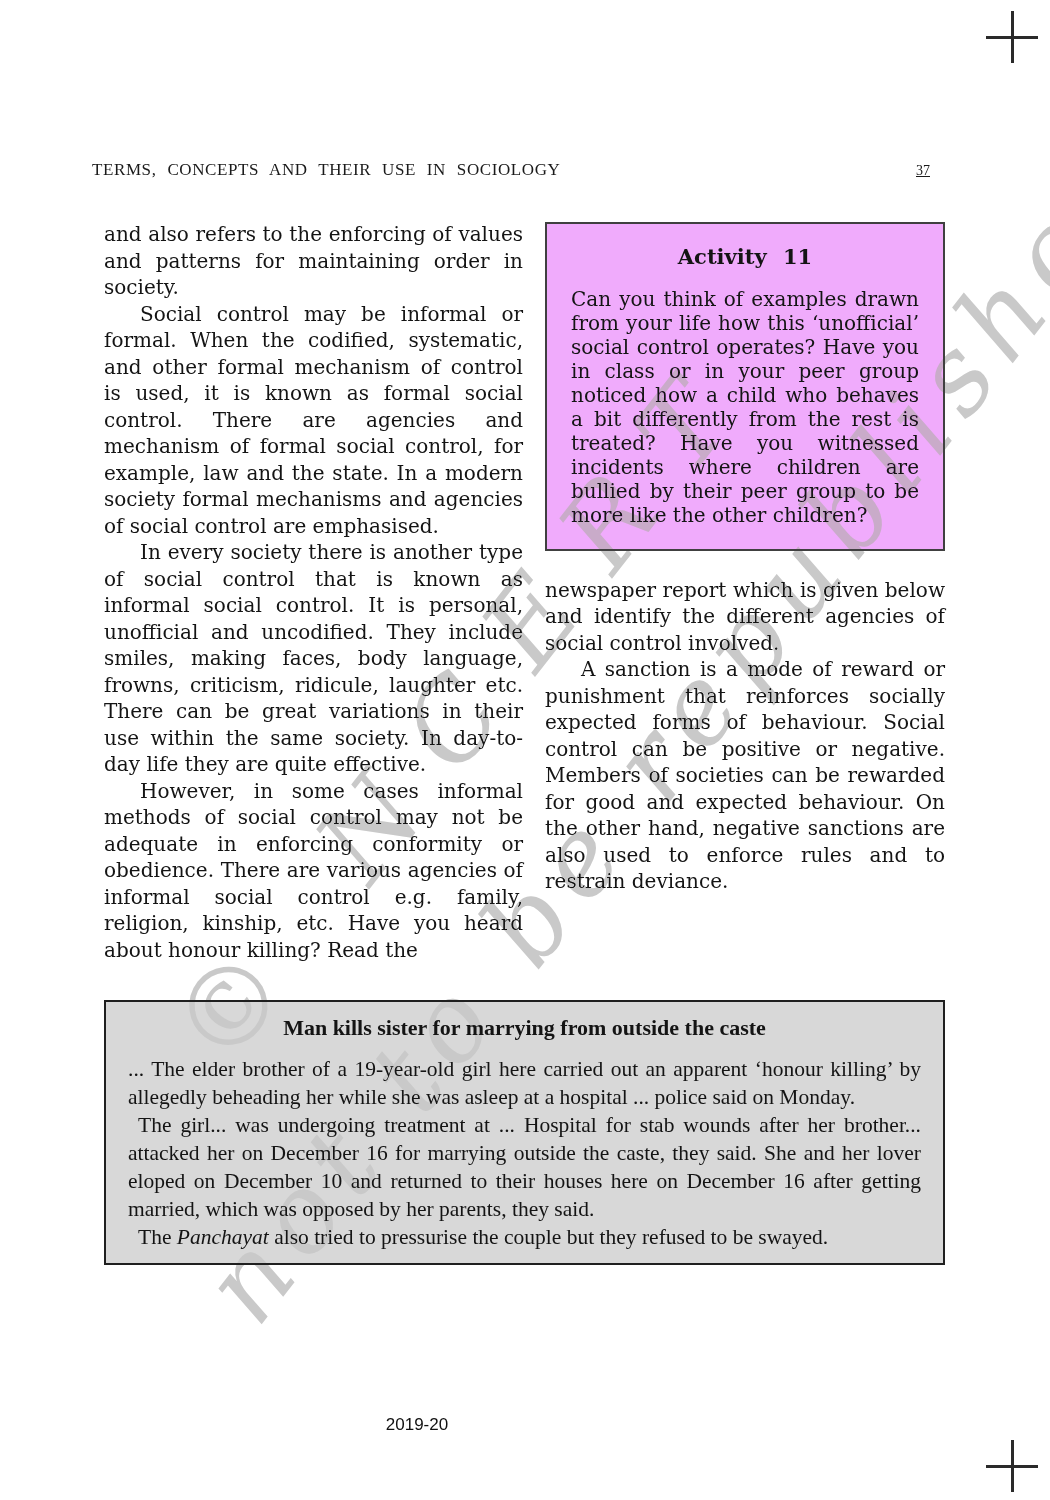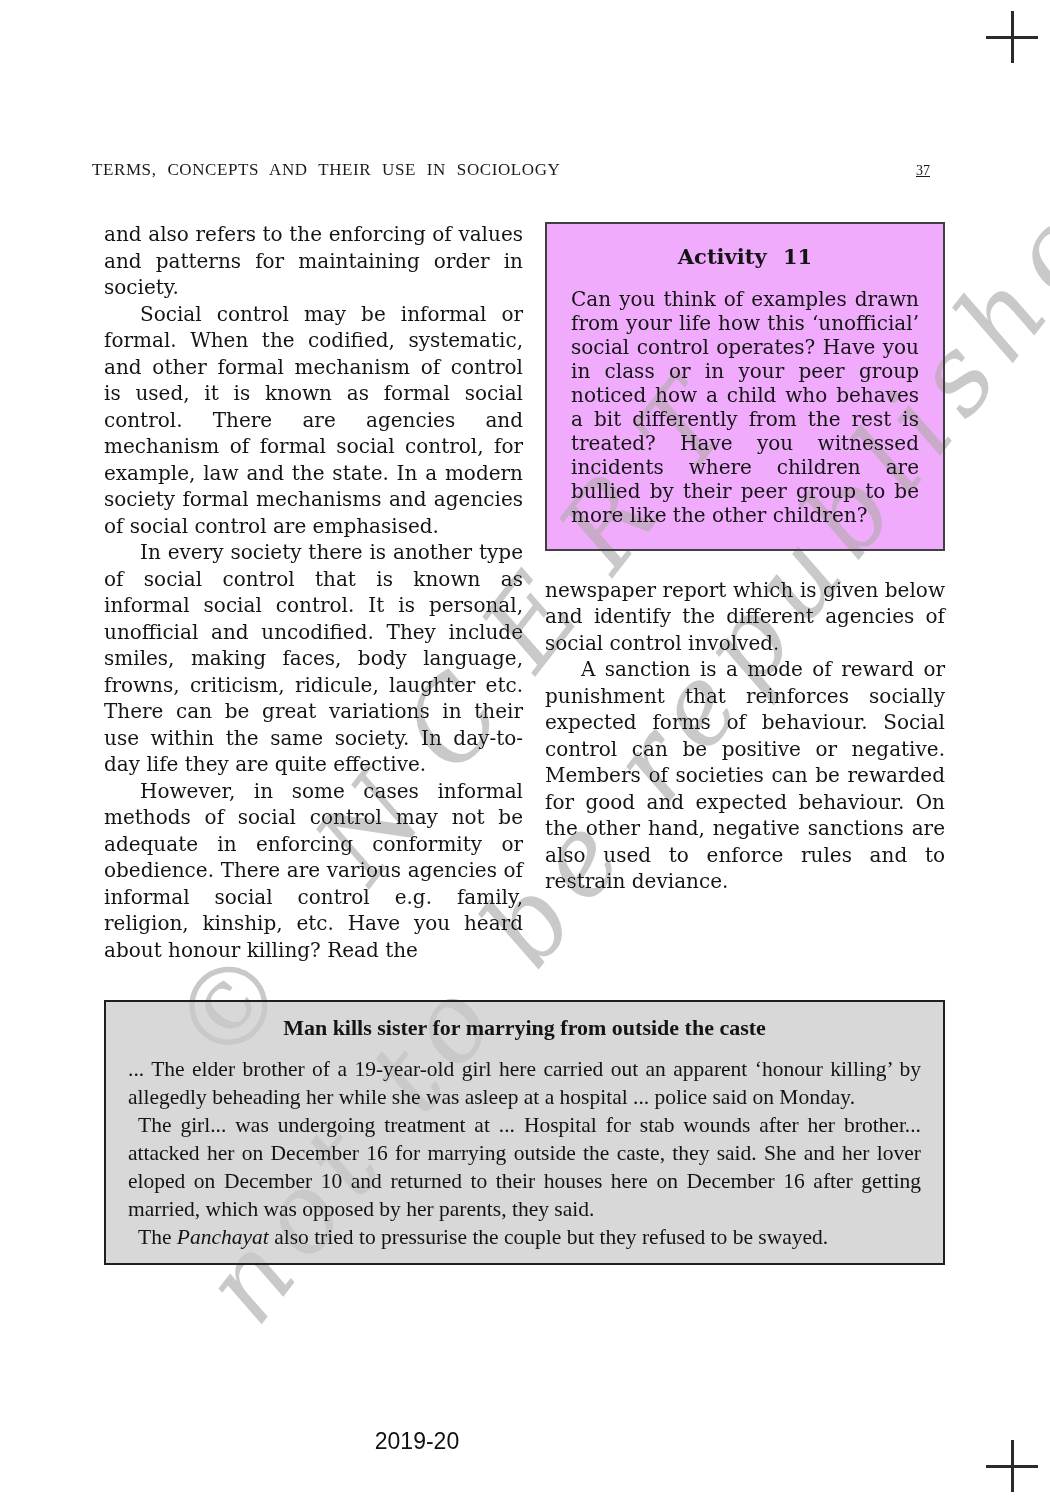--- a/index.html
+++ b/index.html
@@ -65,21 +65,21 @@
   }
   .news-p{margin:0;text-align:justify;}
   .news-p.indent{text-indent:10px;}
   .news-p em{font-style:italic;}
 
   
   .page-footer{
     position:absolute;left:0;top:1415px;width:834px;
     text-align:center;
     font-family:"Liberation Sans",sans-serif;
-    font-size:23px;color:#111;margin-top:13px;
+    font-size:17px;color:#111;
   }
 
   
   .watermark{
     position:absolute;left:-70px;top:590px;width:1240px;
     transform:rotate(-52deg);
     text-align:center;
     font-family:"DejaVu Serif",serif;font-style:italic;
     color:#c9c9c9;
     mix-blend-mode:darken;

